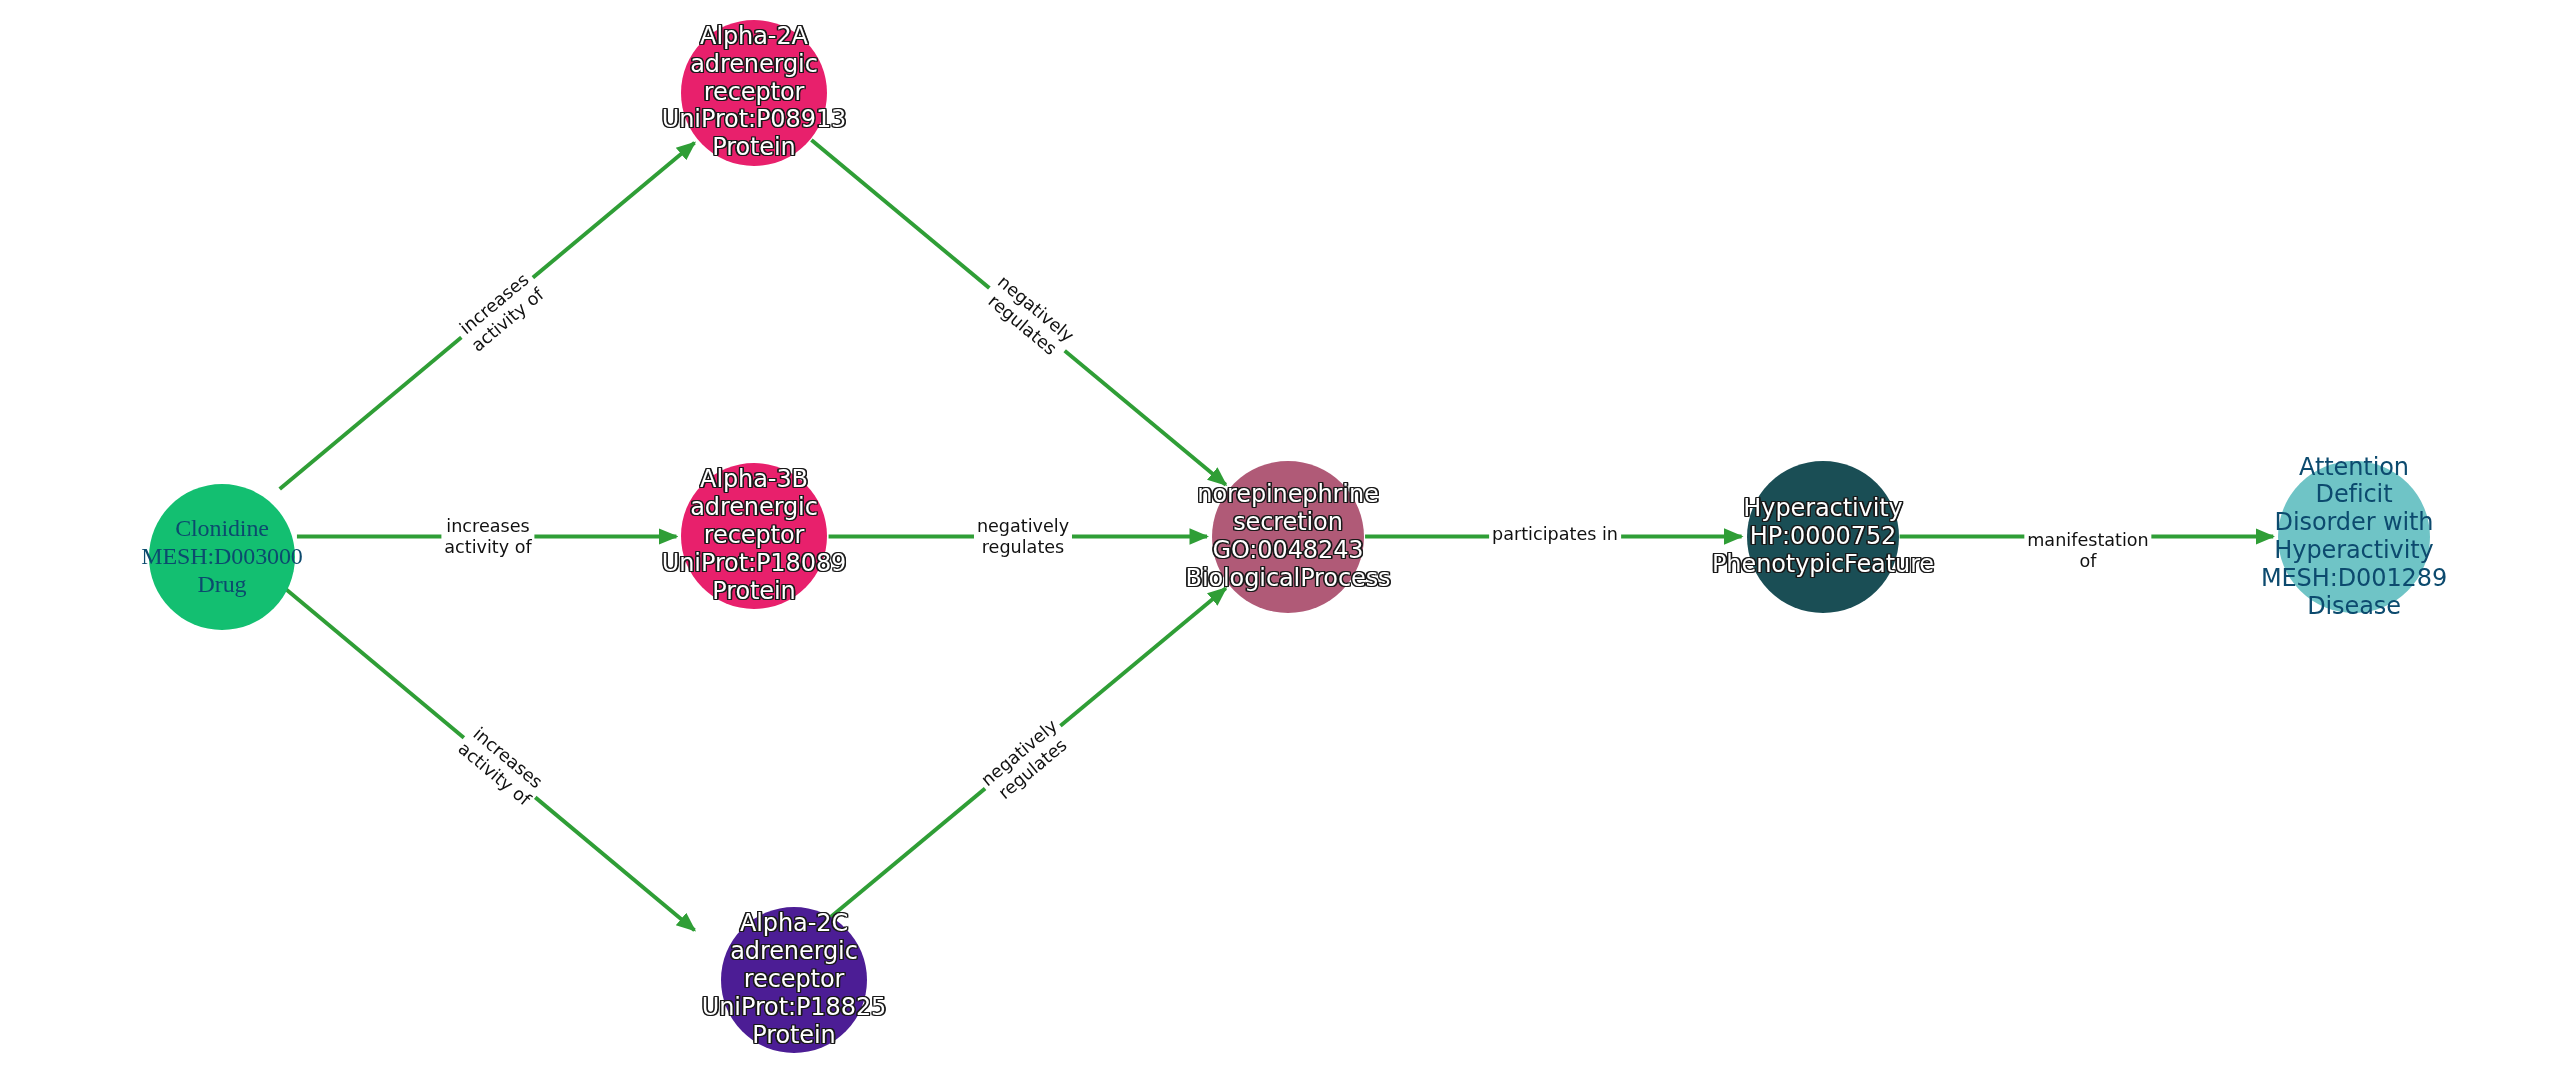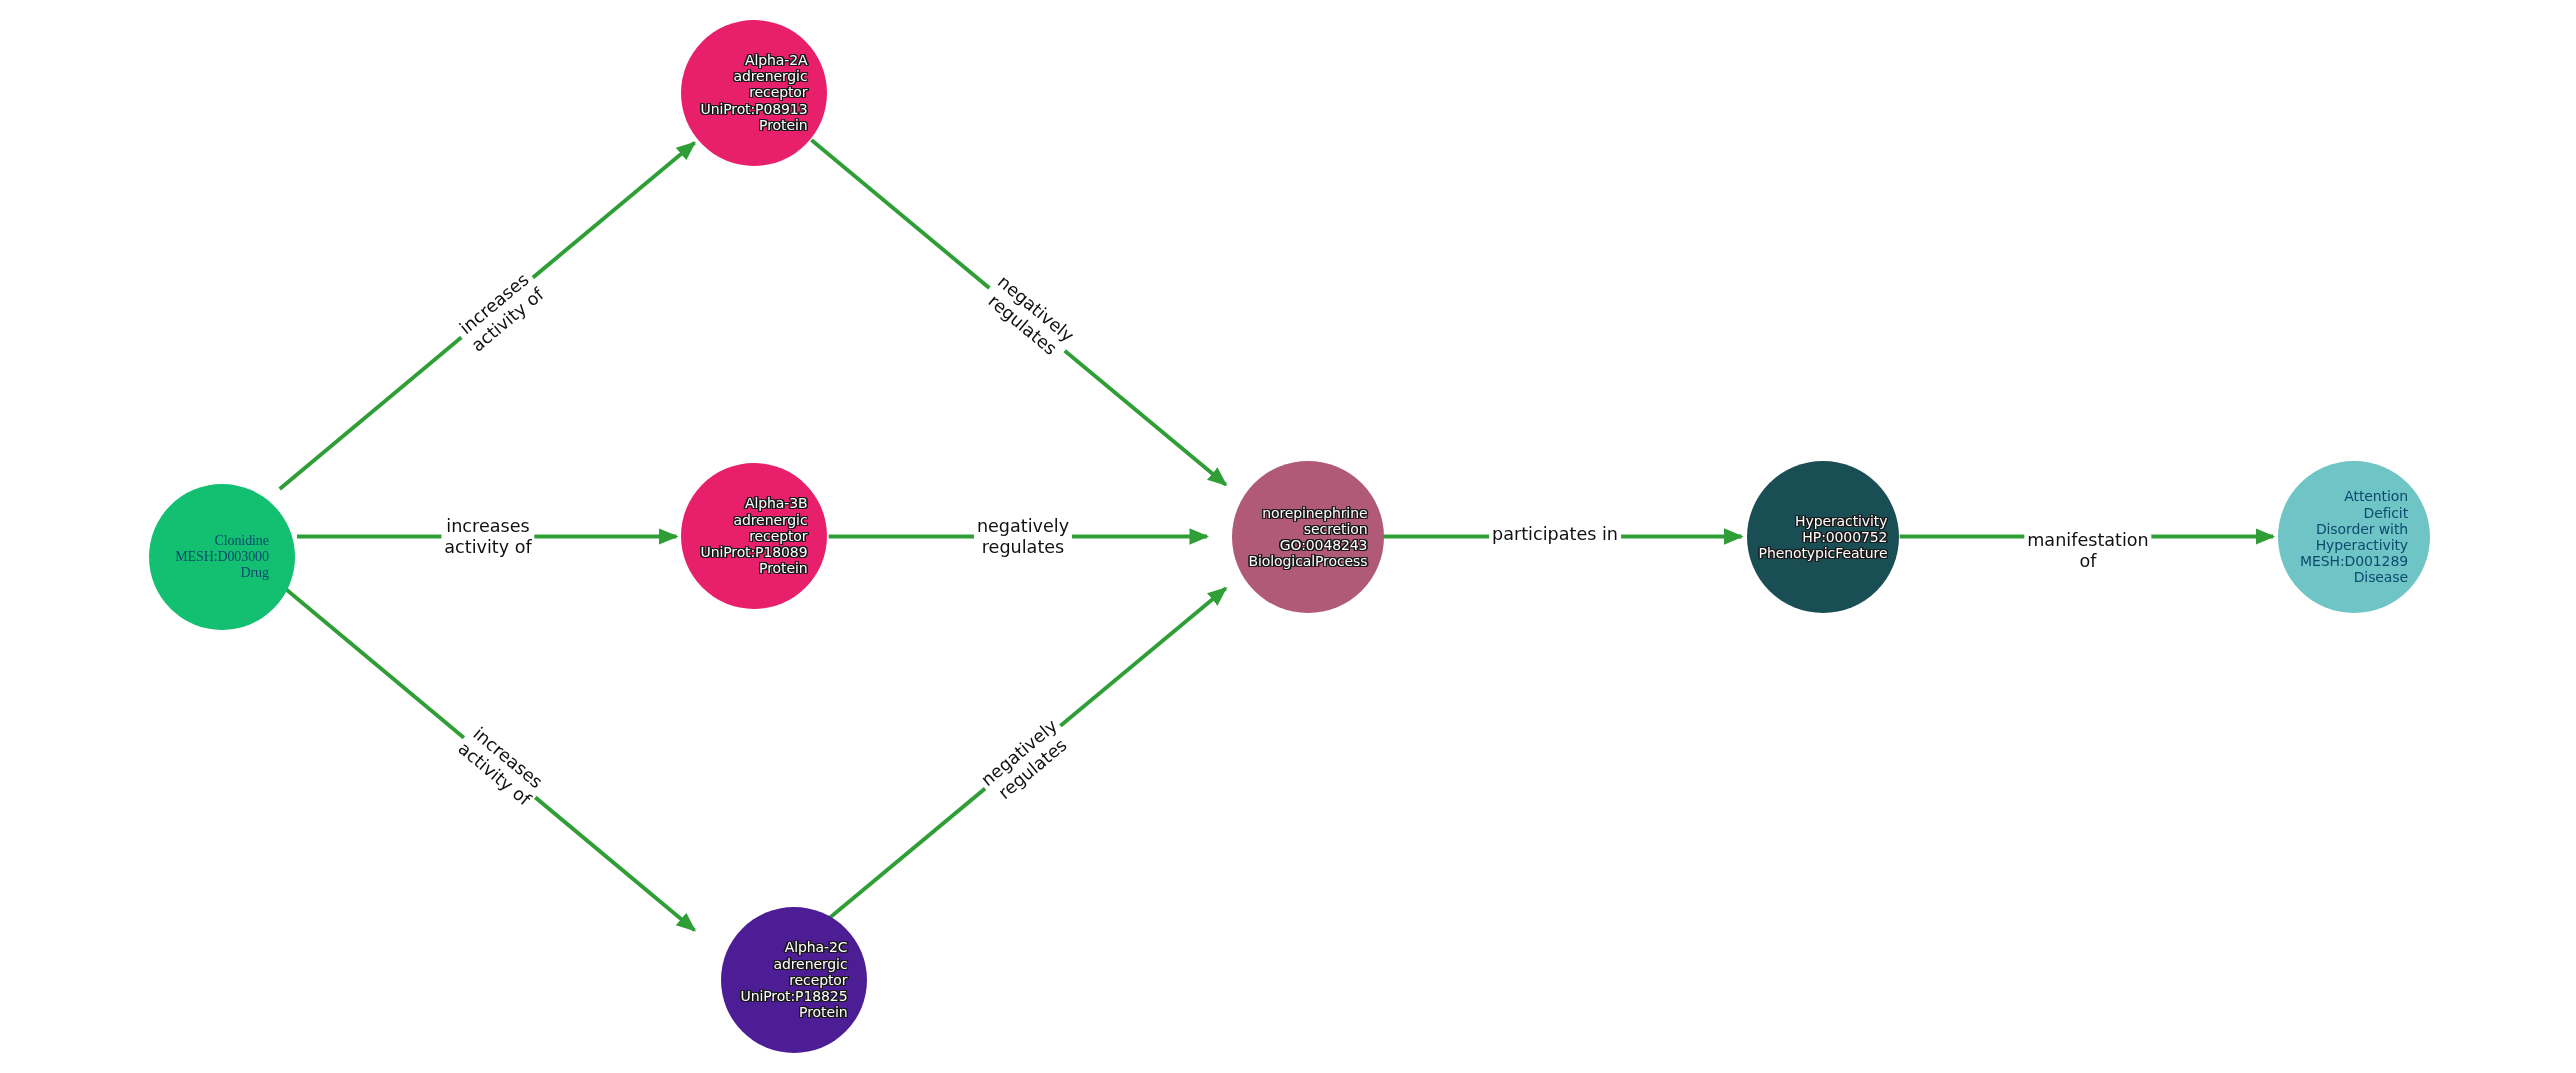--- a/index.html
+++ b/index.html
@@ -28,25 +28,24 @@
   .node {
     position: absolute;
     border-radius: 50%;
     display: flex;
     align-items: center;
     justify-content: center;
     box-sizing: border-box;
     text-align: center;
   }
   .node-label {
-    font-size: 14px;
+    font-size: 24px;
     line-height: 1.16;
     white-space: pre-line;
     letter-spacing: -0.1px;
-    text-align: right;
   }
   .label-light {
     color: #ffffff;
     text-shadow:
       -1.4px -1.4px 0 #1a1a1a,
        1.4px -1.4px 0 #1a1a1a,
       -1.4px  1.4px 0 #1a1a1a,
        1.4px  1.4px 0 #1a1a1a,
       -1.4px  0    0 #1a1a1a,
        1.4px  0    0 #1a1a1a,
@@ -108,21 +107,21 @@
 UniProt:P18089
 Protein</span>
       </div>
       <div class="node" style="left: 721px; top: 907px; width: 146px; height: 146px; background: #4c1d95;">
         <span class="node-label label-light">Alpha-2C
 adrenergic
 receptor
 UniProt:P18825
 Protein</span>
       </div>
-      <div class="node" style="left: 1212px; top: 461px; width: 152px; height: 152px; background: rgb(176, 90, 119); margin-left: 20px;">
+      <div class="node" style="left: 1212px; top: 461px; width: 152px; height: 152px; background: rgb(176, 90, 119);">
         <span class="node-label label-light">norepinephrine
 secretion
 GO:0048243
 BiologicalProcess</span>
       </div>
       <div class="node" style="left: 1747px; top: 461px; width: 152px; height: 152px; background: rgb(26, 78, 85);">
         <span class="node-label label-light">Hyperactivity
 HP:0000752
 PhenotypicFeature</span>
       </div>

